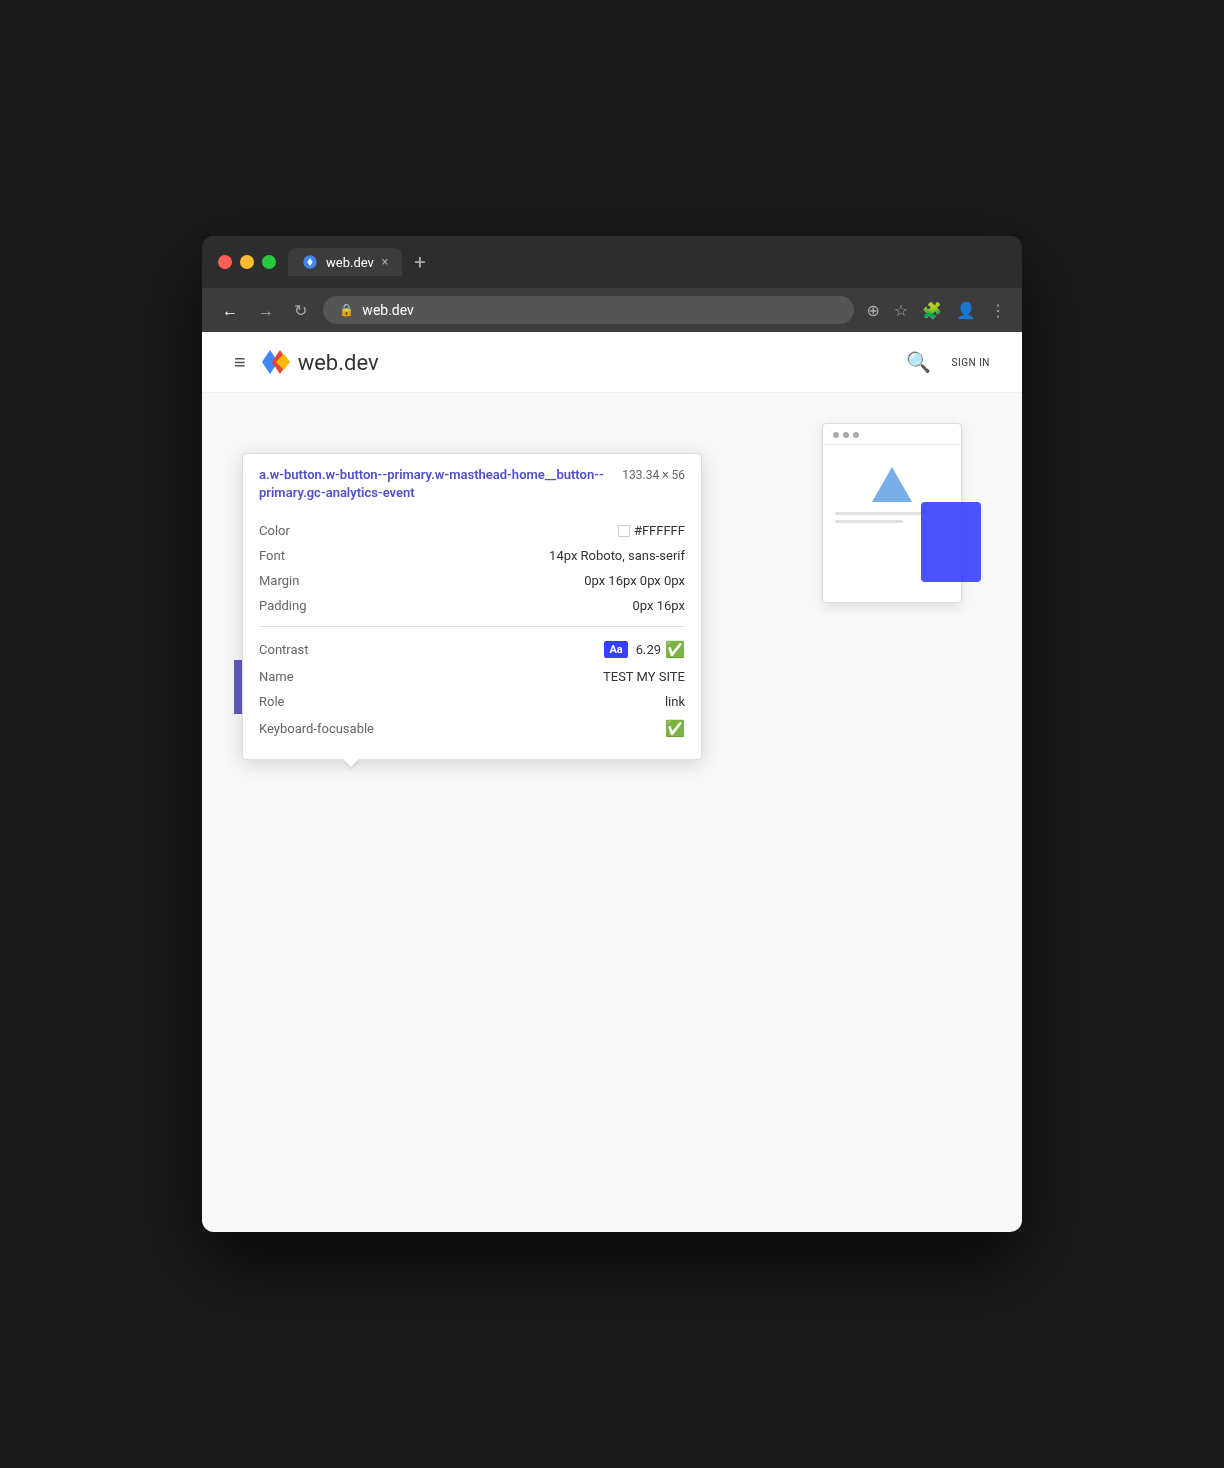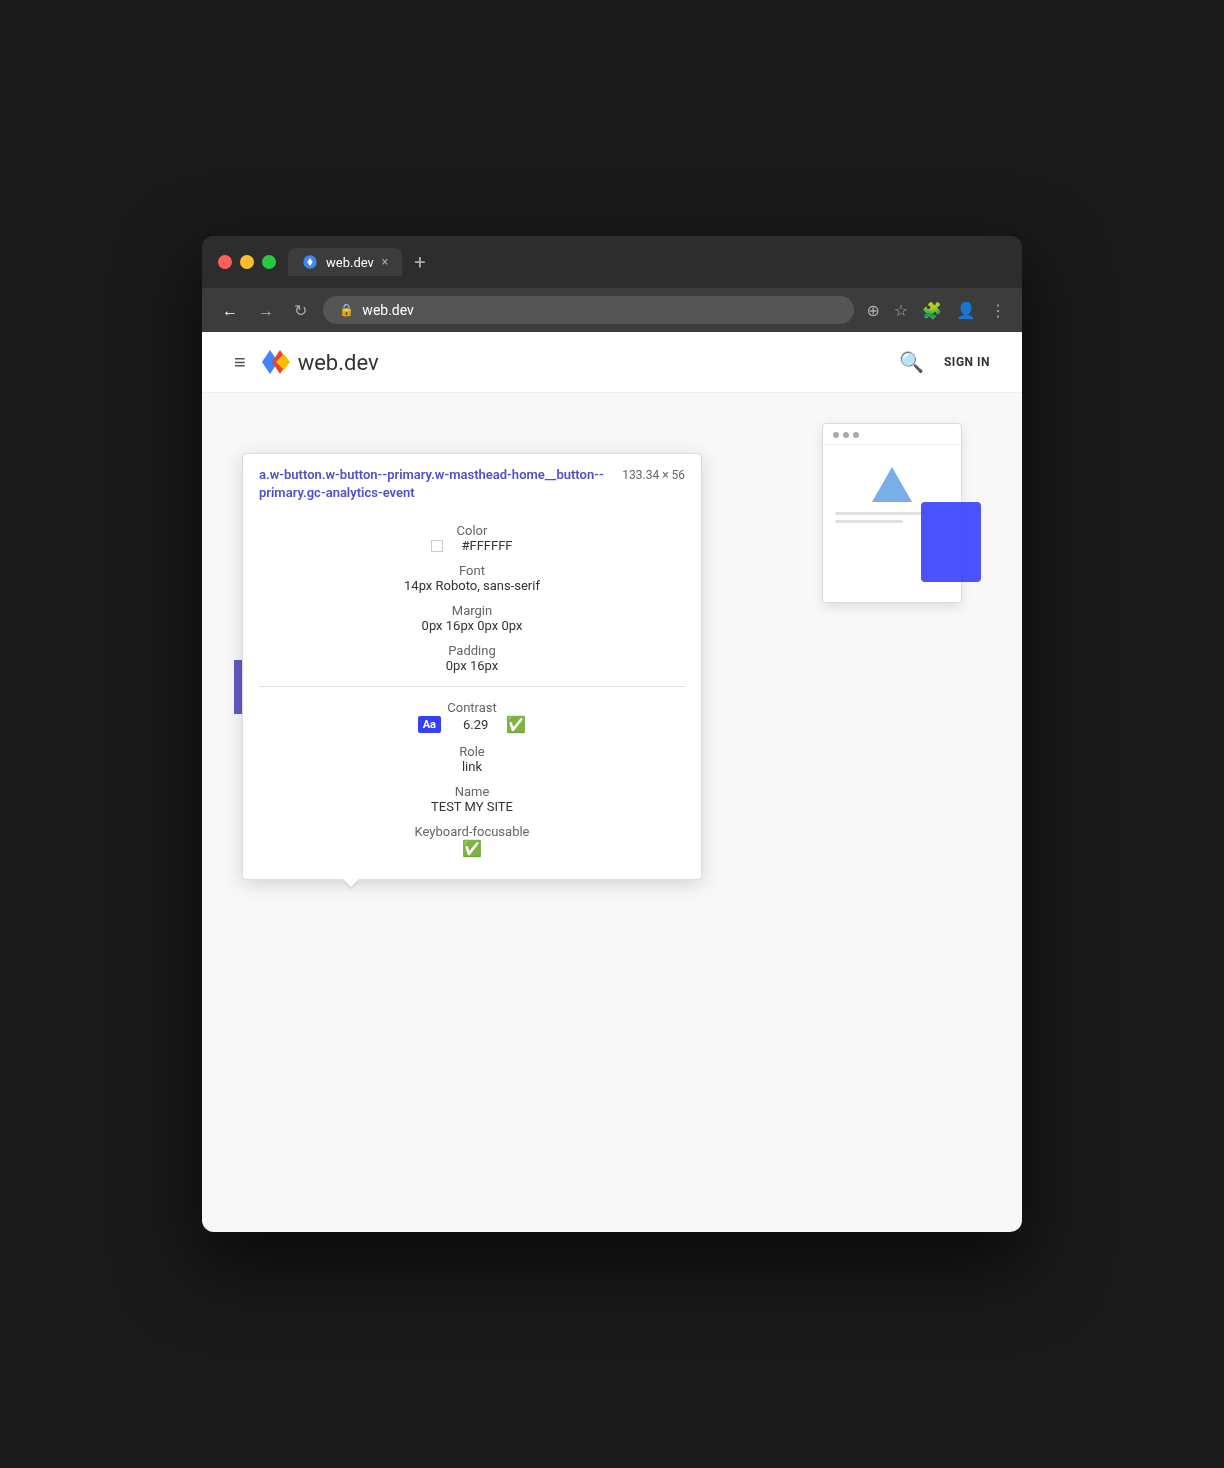--- a/index.html
+++ b/index.html
@@ -146,22 +146,22 @@
       font-weight: 400;
       color: #333;
     }
     .header-right {
       display: flex;
       align-items: center;
       gap: 20px;
     }
     .search-icon { font-size: 20px; color: #555; cursor: pointer; }
     .sign-in-btn {
-      font-size: 12px;
-      font-weight: 700;
+      font-size: 10px;
+      font-weight: 400;
       color: #333;
       letter-spacing: 0.5px;
       cursor: pointer;
     }
 
     
     .hero-section {
       background: #f8f8f8;
       padding: 60px 32px 40px;
       position: relative;
@@ -245,30 +245,29 @@
     }
     .tooltip-body {
       padding: 8px 16px 16px;
     }
     .tooltip-row {
       display: flex;
       justify-content: space-between;
       align-items: center;
       padding: 5px 0;
       font-size: 13px;
-      flex-direction: column;
     }
     .tooltip-label {
       color: #666;
     }
     .tooltip-value {
       color: #333;
       display: flex;
       align-items: center;
-      gap: 18px;
+      gap: 4px;
     }
     .color-swatch {
       width: 12px;
       height: 12px;
       border: 1px solid #ddd;
       display: inline-block;
     }
     .color-swatch-blue {
       background: #3740FF;
     }
@@ -476,27 +475,27 @@
           <div class="tooltip-row">
             <span class="tooltip-label">Contrast</span>
             <span class="tooltip-value">
               <span class="contrast-badge">Aa</span>
               <span>6.29</span>
               <span class="check-icon">✅</span>
             </span>
           </div>
 
           <div class="tooltip-row">
+            <span class="tooltip-label">Name</span>
+            <span class="tooltip-value">TEST MY SITE</span>
+          </div>
+
+          <div class="tooltip-row">
             <span class="tooltip-label">Role</span>
             <span class="tooltip-value">link</span>
-          </div>
-
-          <div class="tooltip-row">
-            <span class="tooltip-label">Name</span>
-            <span class="tooltip-value">TEST MY SITE</span>
           </div>
 
           <div class="tooltip-row">
             <span class="tooltip-label">Keyboard-focusable</span>
             <span class="tooltip-value">
               <span class="check-icon">✅</span>
             </span>
           </div>
         </div>
         <div class="tooltip-arrow"></div>

